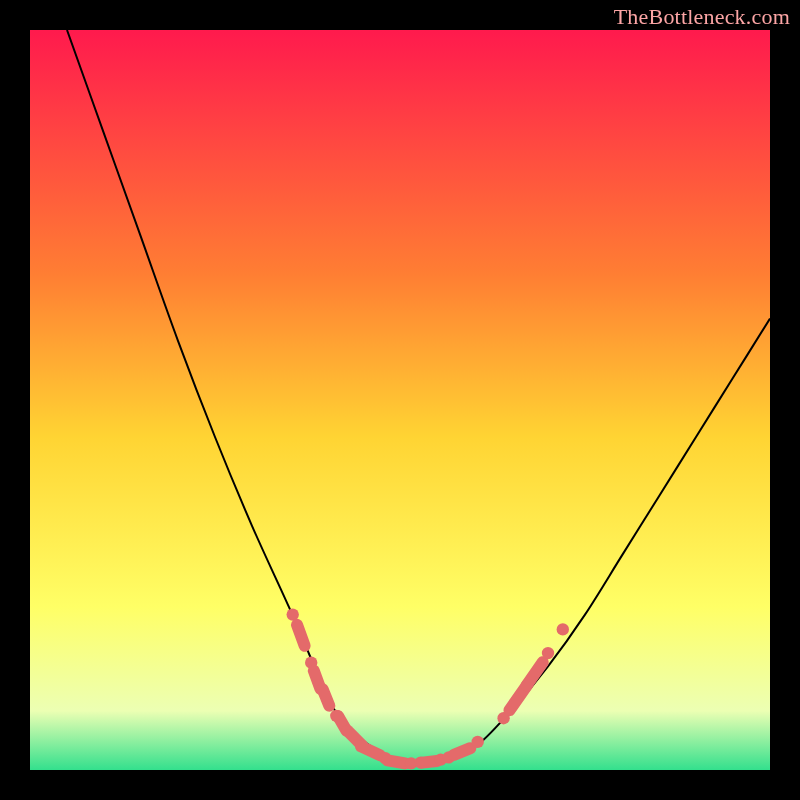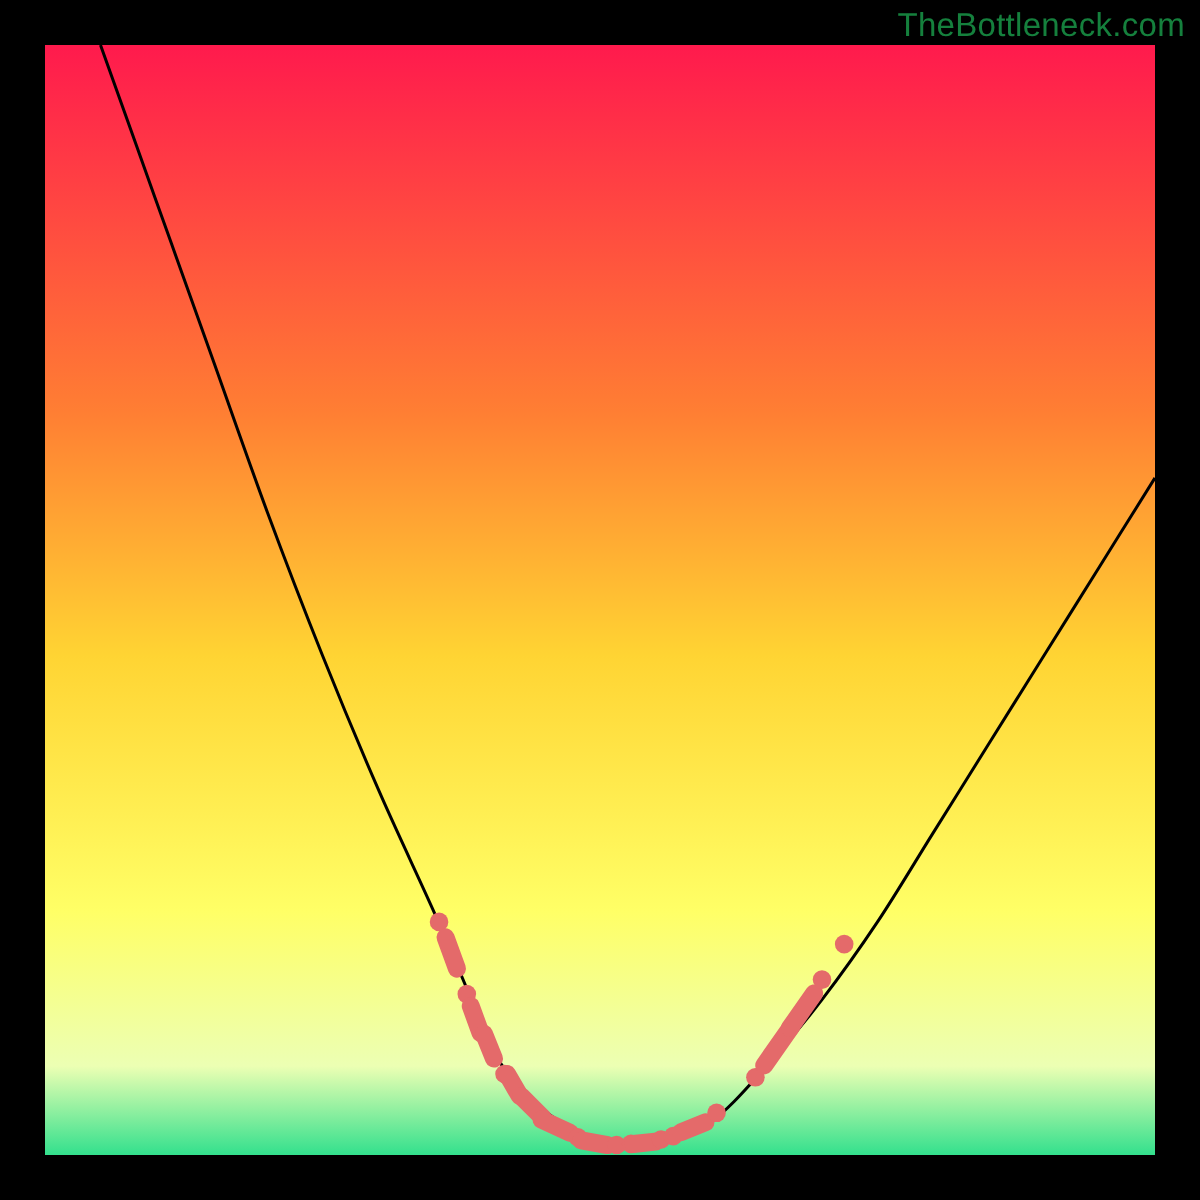--- a/index.html
+++ b/index.html
@@ -15,25 +15,26 @@
     position: absolute;
     top: 0; left: 0;
     width: 800px;
     height: 800px;
     background: #000;
   }
   .watermark {
     position: absolute;
     top: 4px;
     right: 10px;
-    color: #15803d;
+    color: #fca5a5;
     font-size: 22px;
     font-weight: 400;
     letter-spacing: 0.2px;
     z-index: 50;
+    font-family: Liberation Serif, serif;
   }
   .plot-area {
     position: absolute;
     left: 30px;
     top: 30px;
     width: 740px;
     height: 740px;
   }
   svg {
     display: block;

